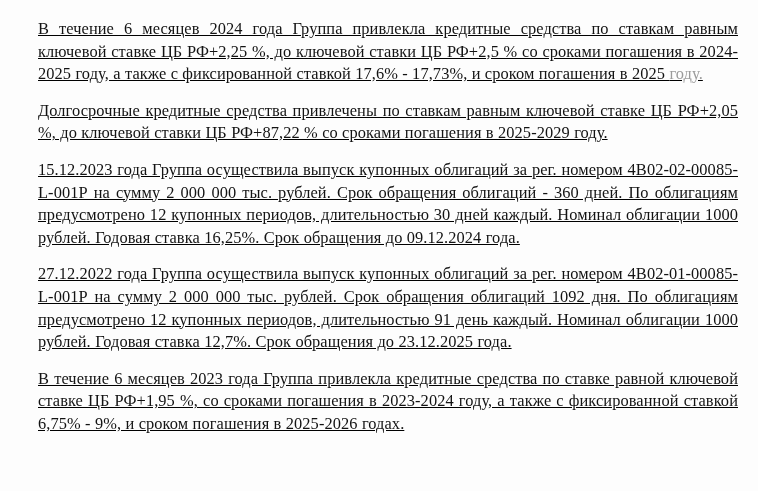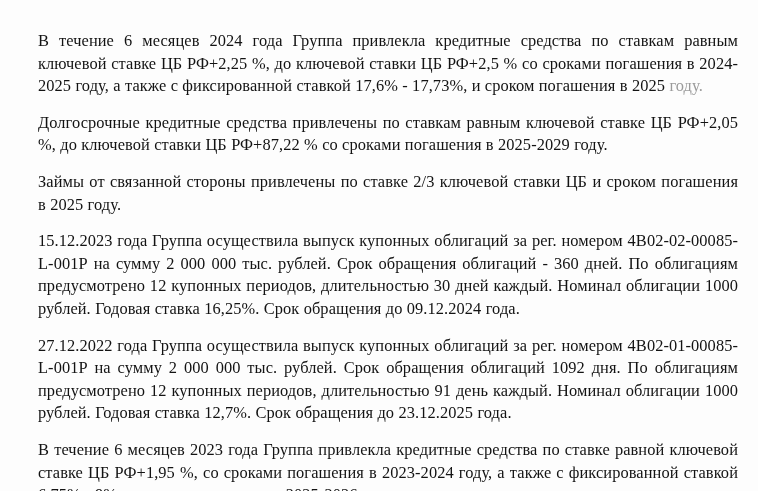--- a/index.html
+++ b/index.html
@@ -14,21 +14,22 @@
     font-family: "Liberation Serif", "DejaVu Serif", serif;
     overflow: hidden;
   }
 
   #document-page {
     position: relative;
     width: 758px;
     height: 491px;
     background: #fdfdfd;
     box-sizing: border-box;
-    padding: 30px 20px 0 38px;
+    padding: 18px 20px 0 38px;
+    text-decoration: underline;
   }
 
   .doc-body {
     width: 700px;
   }
 
   .para {
     margin: 0 0 0 0;
     text-align: justify;
     text-justify: inter-word;
@@ -58,21 +59,20 @@
 </head>
 <body>
 
 <div id="document-page">
   <div class="doc-body">
 
     <p class="para"><span>В течение 6 месяцев 2024 года Группа привлекла кредитные средства по ставкам равным ключевой ставке ЦБ РФ+2,25 %, до ключевой ставки ЦБ РФ+2,5 % со сроками погашения в 2024-2025 году, а также с фиксированной ставкой 17,6% - 17,73%, и  сроком погашения в 2025 </span><span class="faint">году.</span></p>
 
     <p class="para"><span>Долгосрочные кредитные средства привлечены по ставкам равным ключевой ставке ЦБ РФ+2,05 %, до ключевой ставки ЦБ РФ+87,22 % со сроками погашения в 2025-2029 году.</span></p>
 
-    <p class="para"><span>Займы от связанной стороны привлечены по ставке 2/3 ключевой ставки ЦБ и сроком погашения в 2025 году.</span></p>
 
     <p class="para"><span>15.12.2023 года Группа осуществила выпуск купонных облигаций  за рег. номером 4В02-02-00085-L-001Р   на сумму 2 000 000 тыс. рублей. Срок обращения облигаций - 360 дней. По облигациям предусмотрено 12 купонных периодов, длительностью 30 дней каждый.  Номинал облигации 1000 рублей.  Годовая ставка 16,25%. Срок обращения до 09.12.2024 года.</span></p>
 
     <p class="para"><span>27.12.2022 года Группа осуществила выпуск купонных облигаций  за рег. номером 4В02-01-00085-L-001Р   на сумму 2 000 000 тыс. рублей. Срок обращения облигаций 1092 дня. По облигациям предусмотрено 12 купонных периодов, длительностью 91 день каждый. Номинал облигации 1000 рублей.  Годовая ставка 12,7%. Срок обращения до 23.12.2025 года.</span></p>
 
     <p class="para"><span>В течение 6 месяцев 2023 года Группа привлекла кредитные средства по ставке равной ключевой ставке ЦБ РФ+1,95 %, со сроками погашения в 2023-2024 году, а также с фиксированной ставкой 6,75% - 9%, и  сроком погашения в 2025-2026 годах.</span></p>
 
   </div>
 </div>
 

